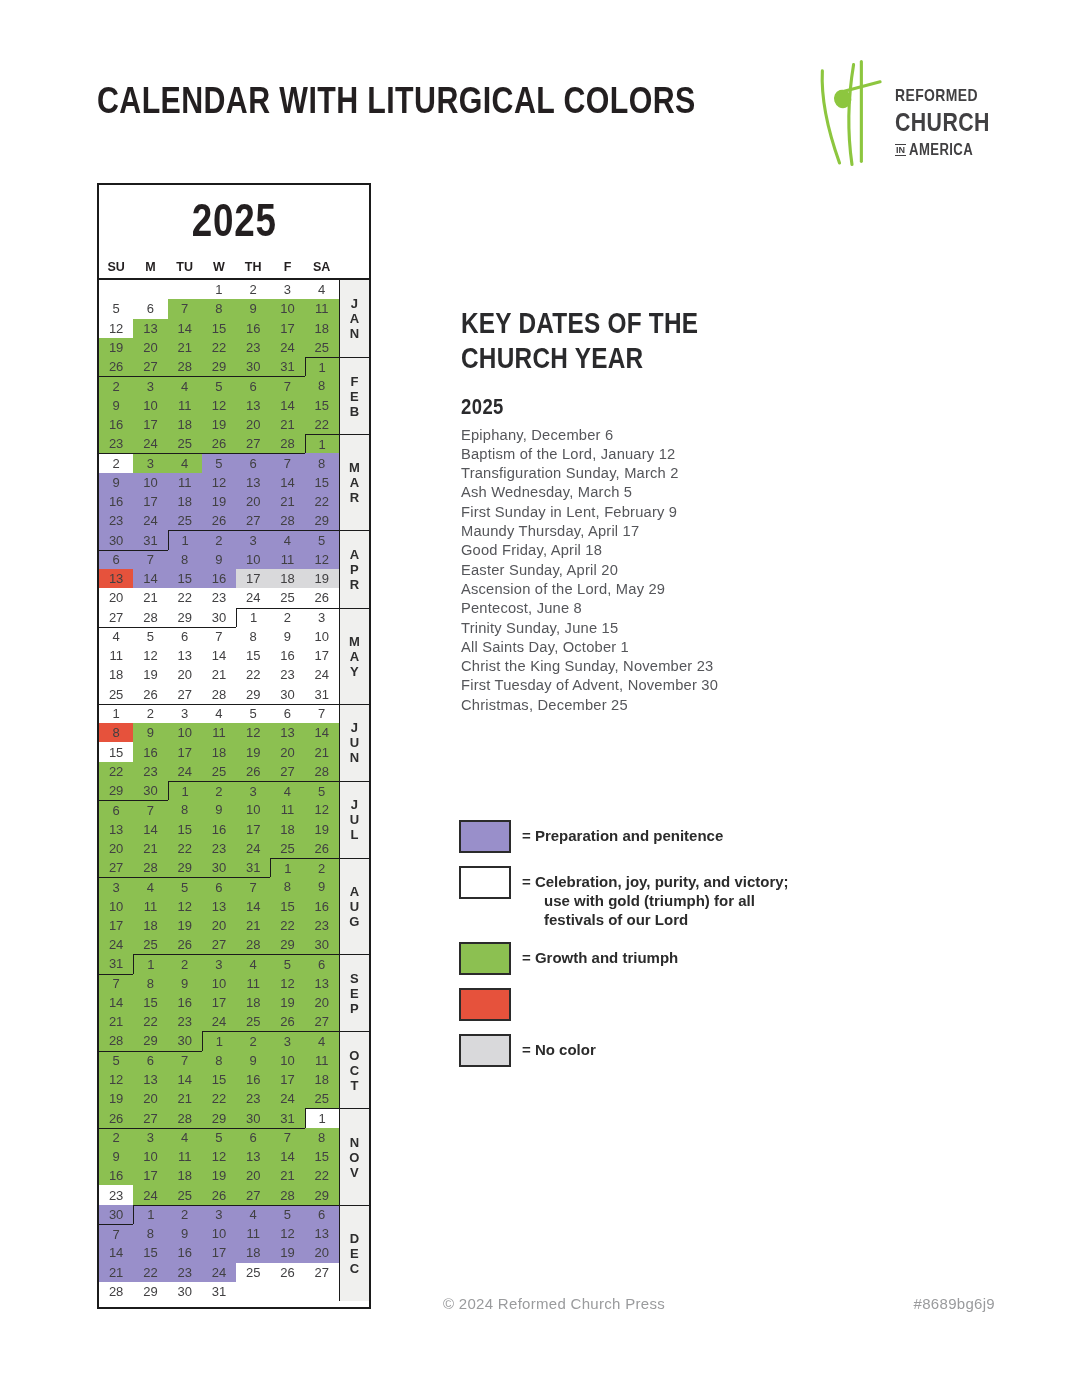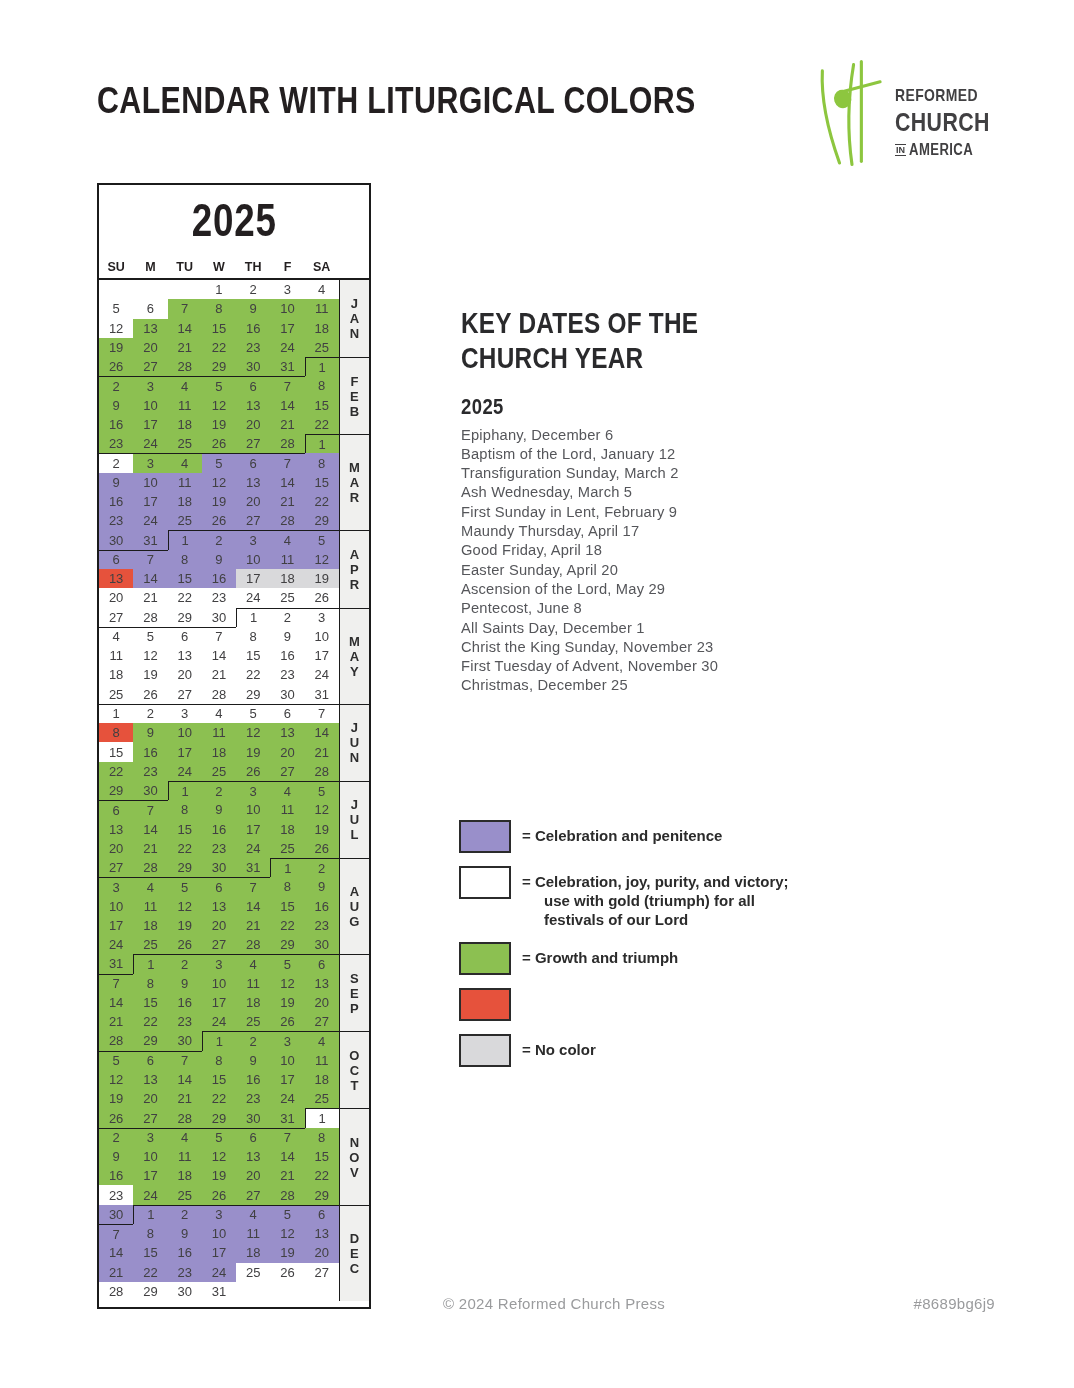--- a/index.html
+++ b/index.html
@@ -511,31 +511,32 @@
         <li>Epiphany, December 6</li>
         <li>Baptism of the Lord, January 12</li>
         <li>Transfiguration Sunday, March 2</li>
         <li>Ash Wednesday, March 5</li>
         <li>First Sunday in Lent, February 9</li>
         <li>Maundy Thursday, April 17</li>
         <li>Good Friday, April 18</li>
         <li>Easter Sunday, April 20</li>
         <li>Ascension of the Lord, May 29</li>
         <li>Pentecost, June 8</li>
-        <li>All Saints Day, December 1</li>
+        <li>Trinity Sunday, June 15</li>
+        <li>All Saints Day, October 1</li>
         <li>Christ the King Sunday, November 23</li>
         <li>First Tuesday of Advent, November 30</li>
         <li>Christmas, December 25</li>
       </ul>
   </div>
 
   <div class="legend">
       <div class="legend-item">
         <div class="legend-swatch" style="background: rgb(153, 143, 202);"></div>
-        <div class="legend-label">= Celebration and penitence</div>
+        <div class="legend-label">= Preparation and penitence</div>
       </div>
       <div class="legend-item">
         <div class="legend-swatch" style="background: rgb(255, 255, 255);"></div>
         <div class="legend-label">= Celebration, joy, purity, and victory; use with gold (triumph) for all festivals of our Lord</div>
       </div>
       <div class="legend-item">
         <div class="legend-swatch" style="background: rgb(140, 192, 81);"></div>
         <div class="legend-label">= Growth and triumph</div>
       </div>
       <div class="legend-item">

